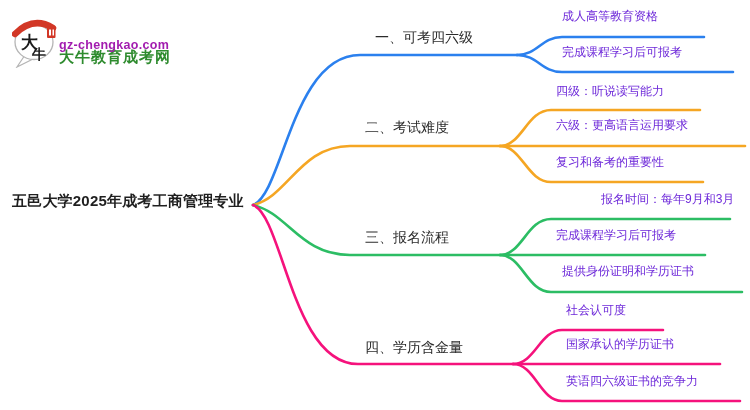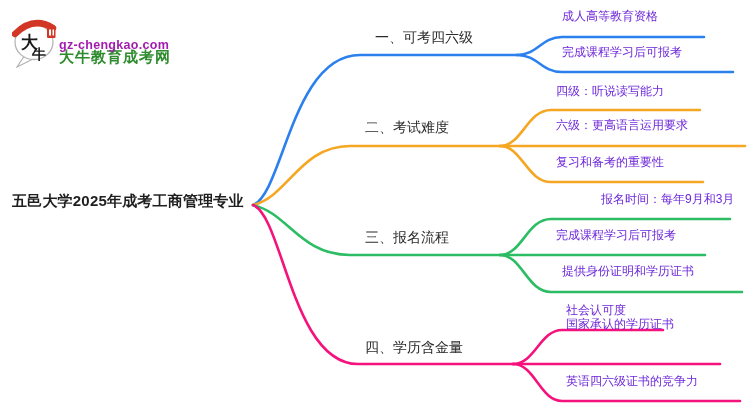--- a/index.html
+++ b/index.html
@@ -74,16 +74,16 @@
 
   <div class="node cl" style="left:556px;top:84px;">四级：听说读写能力</div>
   <div class="node cl" style="left:556px;top:118px;text-align:right;">六级：更高语言运用要求</div>
   <div class="node cl" style="left:556px;top:155px;">复习和备考的重要性</div>
 
   <div class="node cl" style="left:556px;top:192px;margin-left:45px;">报名时间：每年9月和3月</div>
   <div class="node cl" style="left:556px;top:228px;">完成课程学习后可报考</div>
   <div class="node cl" style="left:556px;top:264px;margin-left:6px;">提供身份证明和学历证书</div>
 
   <div class="node cl" style="left:566px;top:303px;">社会认可度</div>
-  <div class="node cl" style="left:566px;top:317px;text-align:right;">国家承认的学历证书</div>
+  <div class="node cl" style="left:566px;top:337px;text-align:right;">国家承认的学历证书</div>
   <div class="node cl" style="left:566px;top:374px;">英语四六级证书的竞争力</div>
 
 </div>
 
 </body></html>

